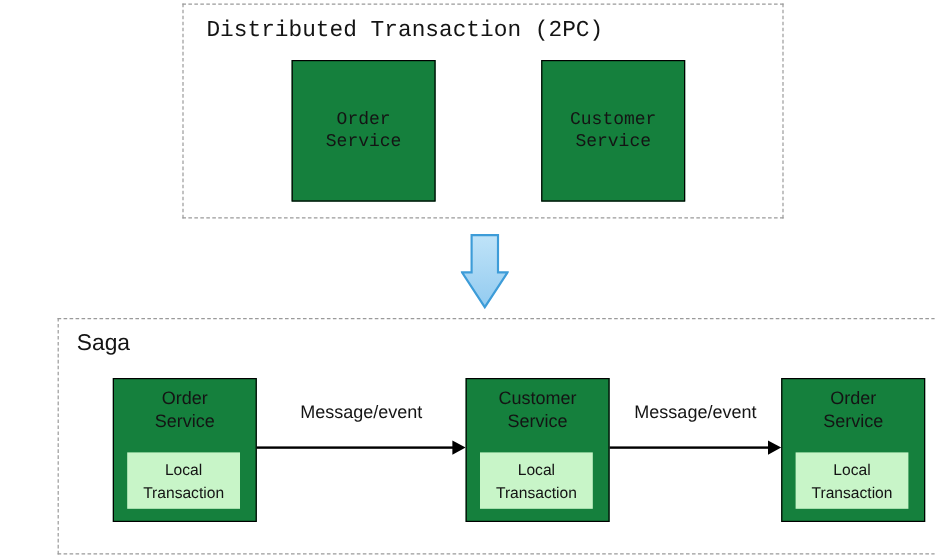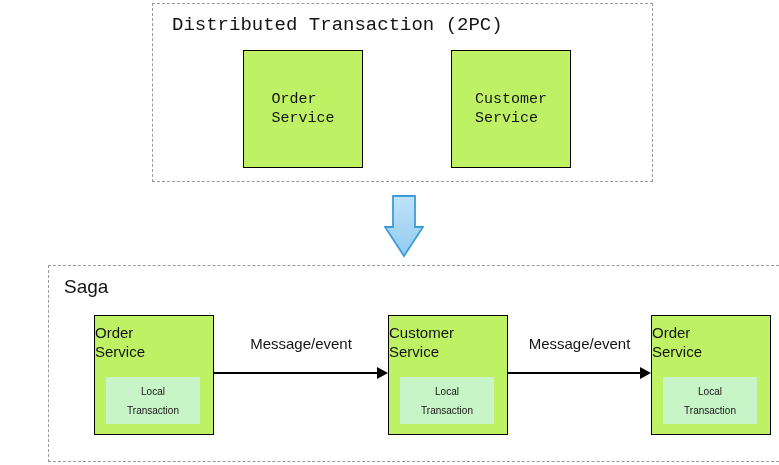--- a/index.html
+++ b/index.html
@@ -25,23 +25,24 @@
     font-size: 19px;
     line-height: 22px;
     white-space: nowrap;
   }
   .group-twopc .group-title { left: 19px; top: 10px; }
   .group-saga  .group-title { left: 15px; top: 10px; }
 
   .service-box {
     position: absolute;
     width: 120px;
-    background: #bef264;
+    background: #15803d;
     border: 1.5px solid #000000;
     box-sizing: border-box;
+    text-align: center;
     font-size: 15px;
     line-height: 19px;
   }
   
   .twopc-box {
     height: 118px;
     display: flex;
     align-items: center;
     justify-content: center;
   }
@@ -59,21 +60,21 @@
     position: absolute;
     left: 11px;
     top: 61px;
     width: 94px;
     height: 47px;
     background: #c8f5c8;
     display: flex;
     flex-direction: column;
     align-items: center;
     justify-content: center;
-    font-size: 10px;
+    font-size: 13px;
     line-height: 19px;
   }
 
   
   .edge {
     position: absolute;
     top: 101px;
     height: 12px;
   }
   .edge-1 { left: 165px; width: 174px; }

